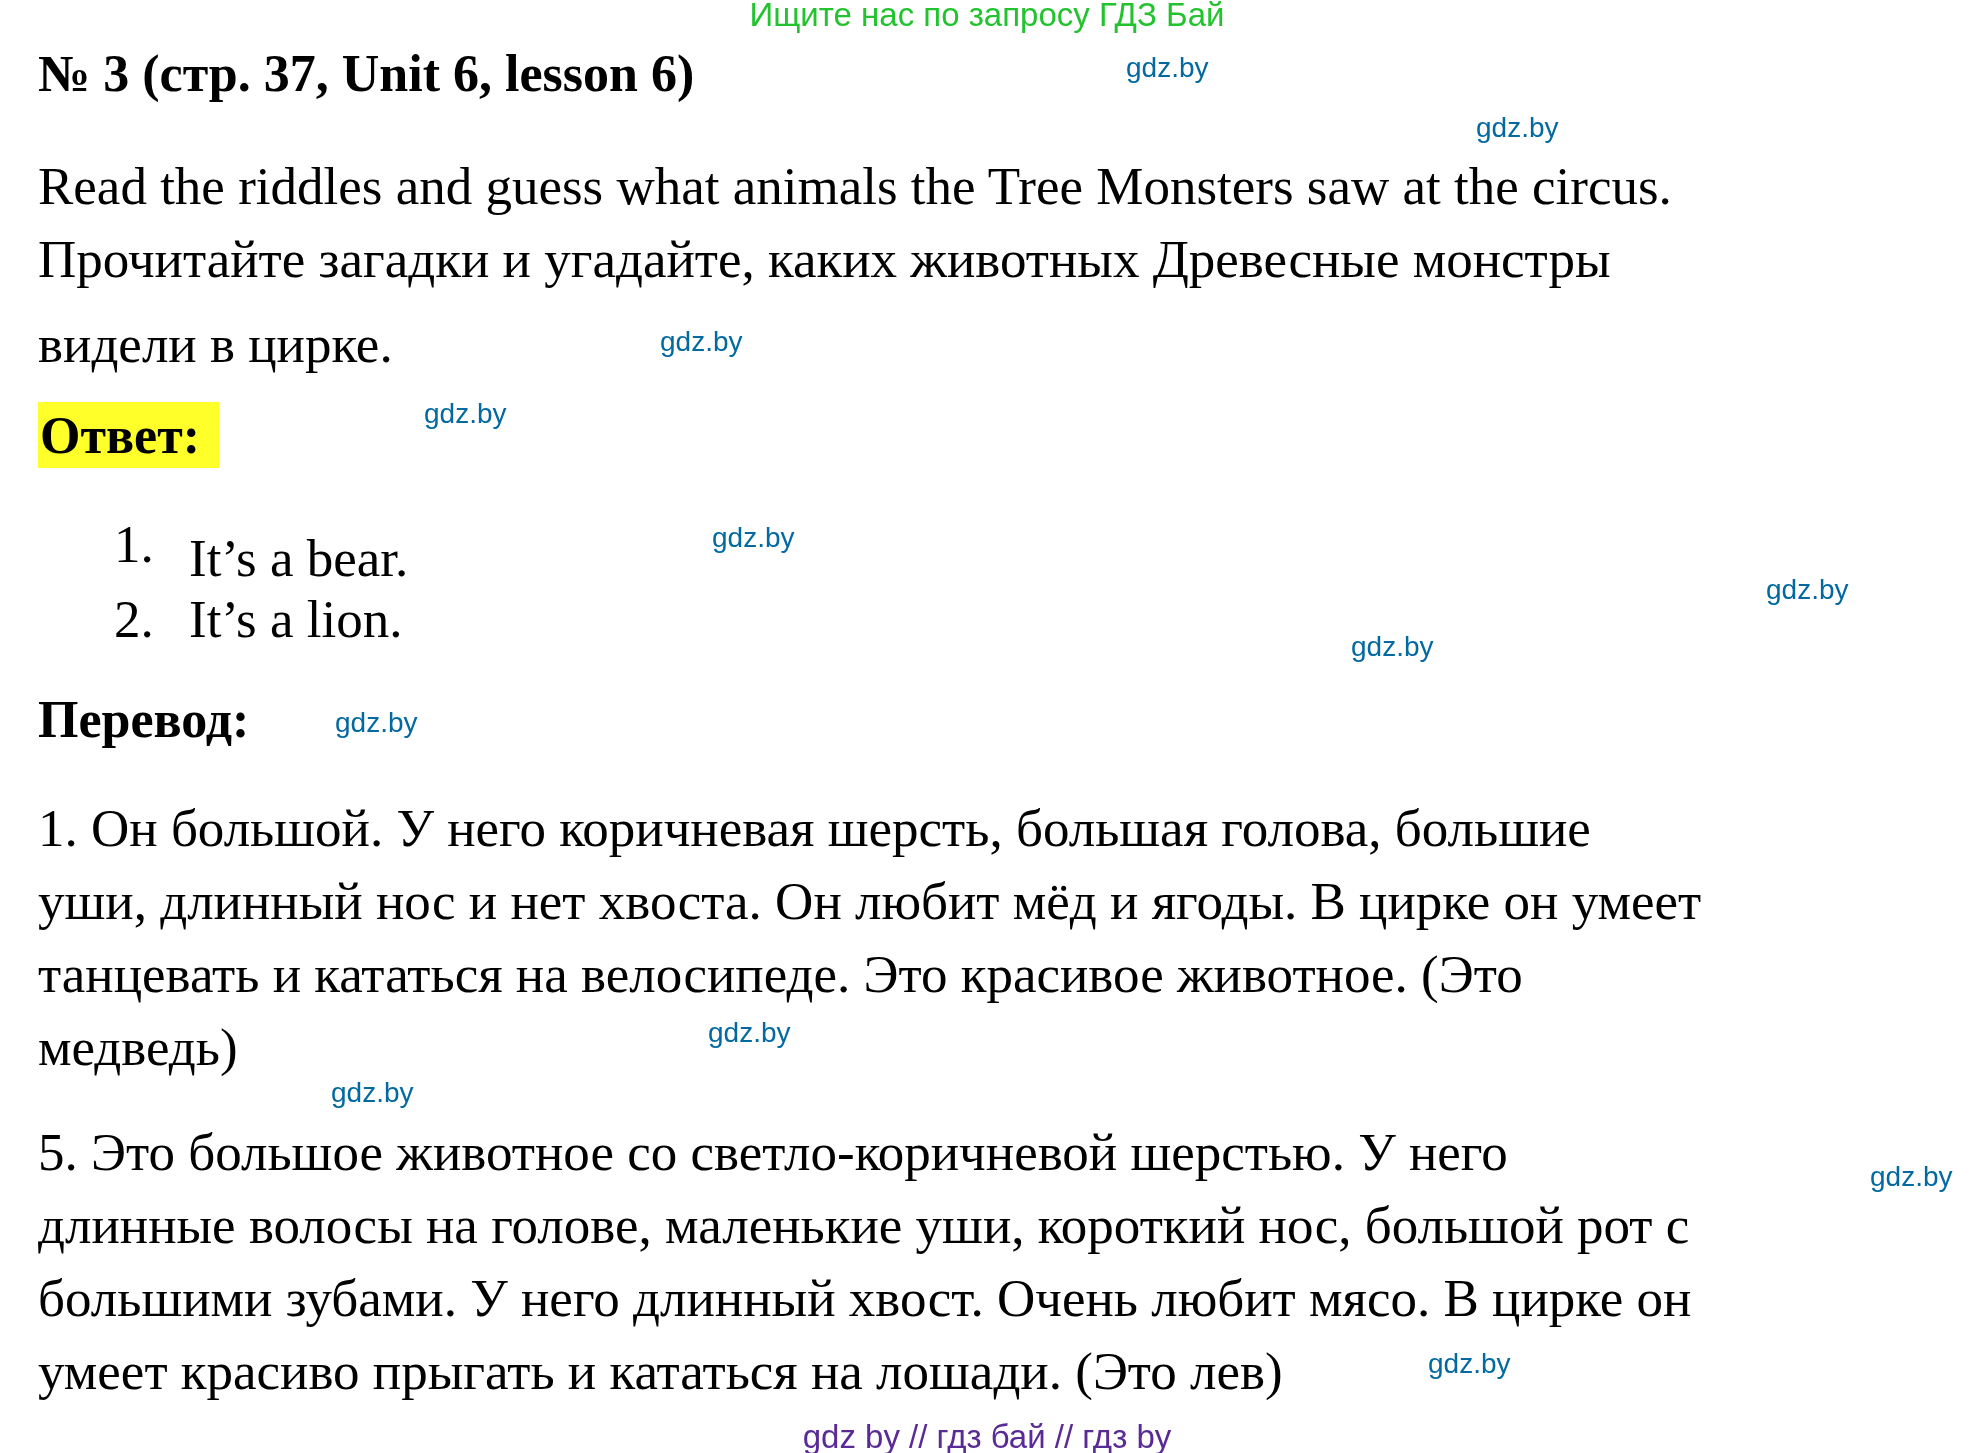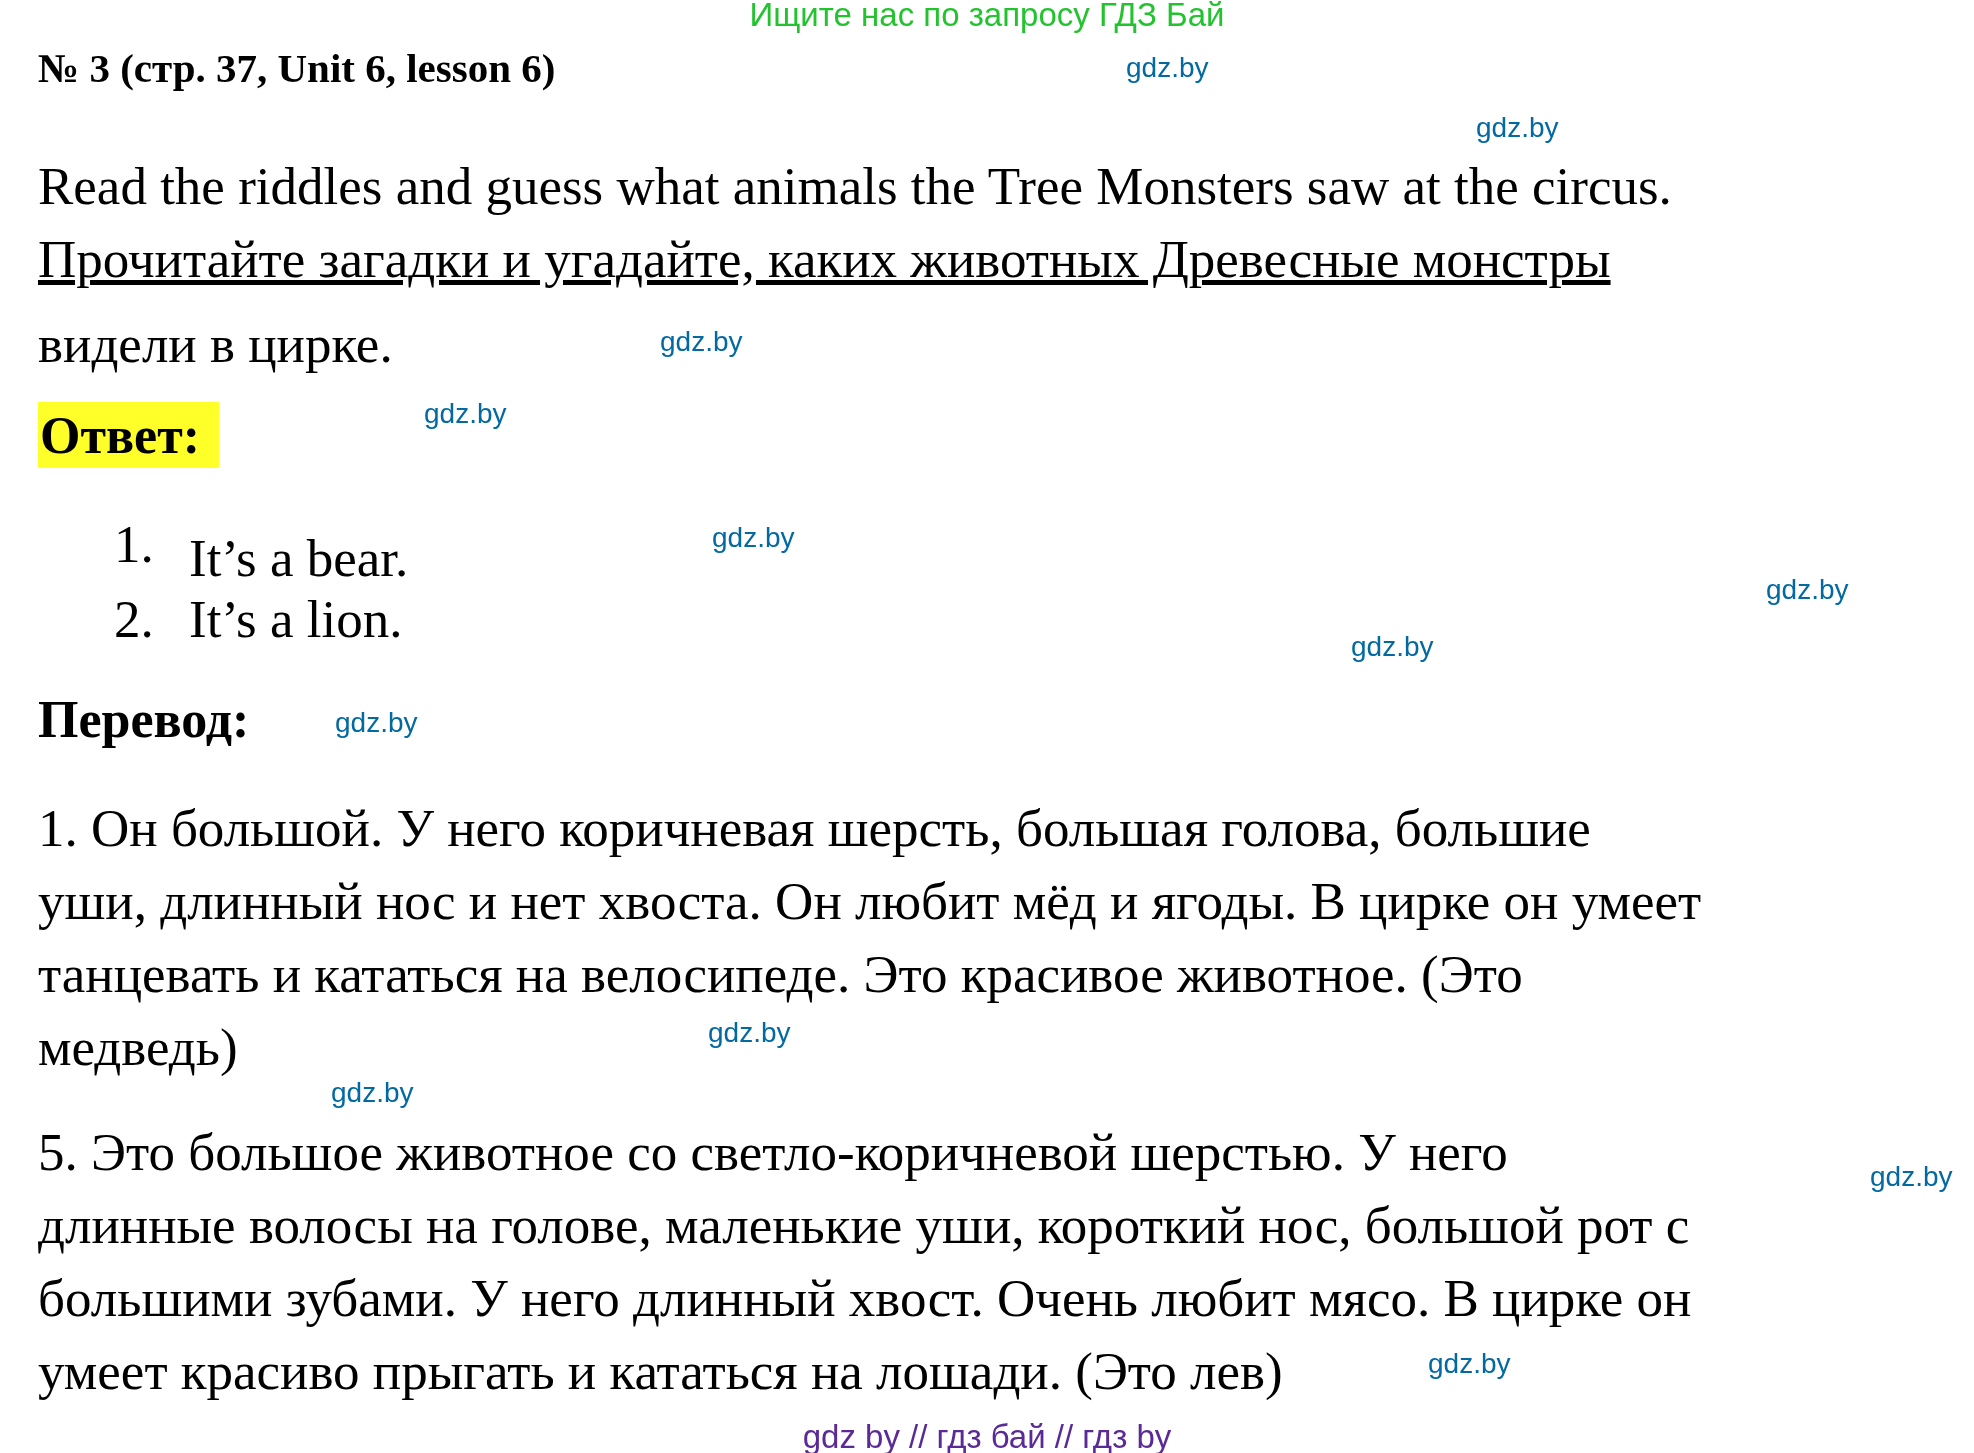--- a/index.html
+++ b/index.html
@@ -1,38 +1,38 @@
 <!DOCTYPE html>
 <html><head>
 <meta charset="utf-8">
 <style>
   html, body { margin:0; padding:0; background:#ffffff; }
   body { width:1974px; height:1453px; position:relative; overflow:hidden; }
   .abs { position:absolute; white-space:nowrap; }
   .serif { font-family:"Liberation Serif", serif; color:#000; }
   .sans { font-family:"Liberation Sans", sans-serif; }
   .top-banner { left:0; width:1974px; text-align:center; top:-4px; font-size:33px; color:#22c32e; }
-  .title { left:38px; top:44px; font-size:41px; font-weight:bold; }
+  .title { left:38px; top:44px; font-size:52px; font-weight:bold; }
   .para { left:38px; font-size:53px; line-height:1; }
   .wm { font-size:28px; color:#0369a1; }
   .answer-hl { left:38px; top:402px; width:181px; height:66px; background:#ffff2a; }
   .answer-label { left:40px; top:406px; font-size:52px; font-weight:bold; }
   .list-num { font-size:53px; }
   .section { left:38px; top:690px; font-size:52px; font-weight:bold; }
   .footer { left:0; width:1974px; text-align:center; top:1418px; font-size:33px; color:#5a2a96; }
 </style>
 </head>
 <body>
 
 <div class="abs sans top-banner">Ищите нас по запросу ГДЗ Бай</div>
 
 <div class="abs serif title">№ 3 (стр. 37, Unit 6, lesson 6)</div>
 
 <div class="abs serif para" style="top:160px;">Read the riddles and guess what animals the Tree Monsters saw at the circus.</div>
-<div class="abs serif para" style="top:233px;text-decoration:underline;">Прочитайте загадки и угадайте, каких животных Древесные монстры</div>
+<div class="abs serif para" style="top:233px;">Прочитайте загадки и угадайте, каких животных Древесные монстры</div>
 <div class="abs serif para" style="top:290px;margin-top:28px;">видели в цирке.</div>
 
 <div class="abs answer-hl"></div>
 <div class="abs serif answer-label">Ответ:</div>
 
 <div class="abs serif list-num" style="left:114px; top:514px;">1.</div>
 <div class="abs serif list-num" style="left:189px; top:528px;">It’s a bear.</div>
 <div class="abs serif list-num" style="left:114px; top:589px;">2.</div>
 <div class="abs serif list-num" style="left:189px; top:589px;">It’s a lion.</div>
 

